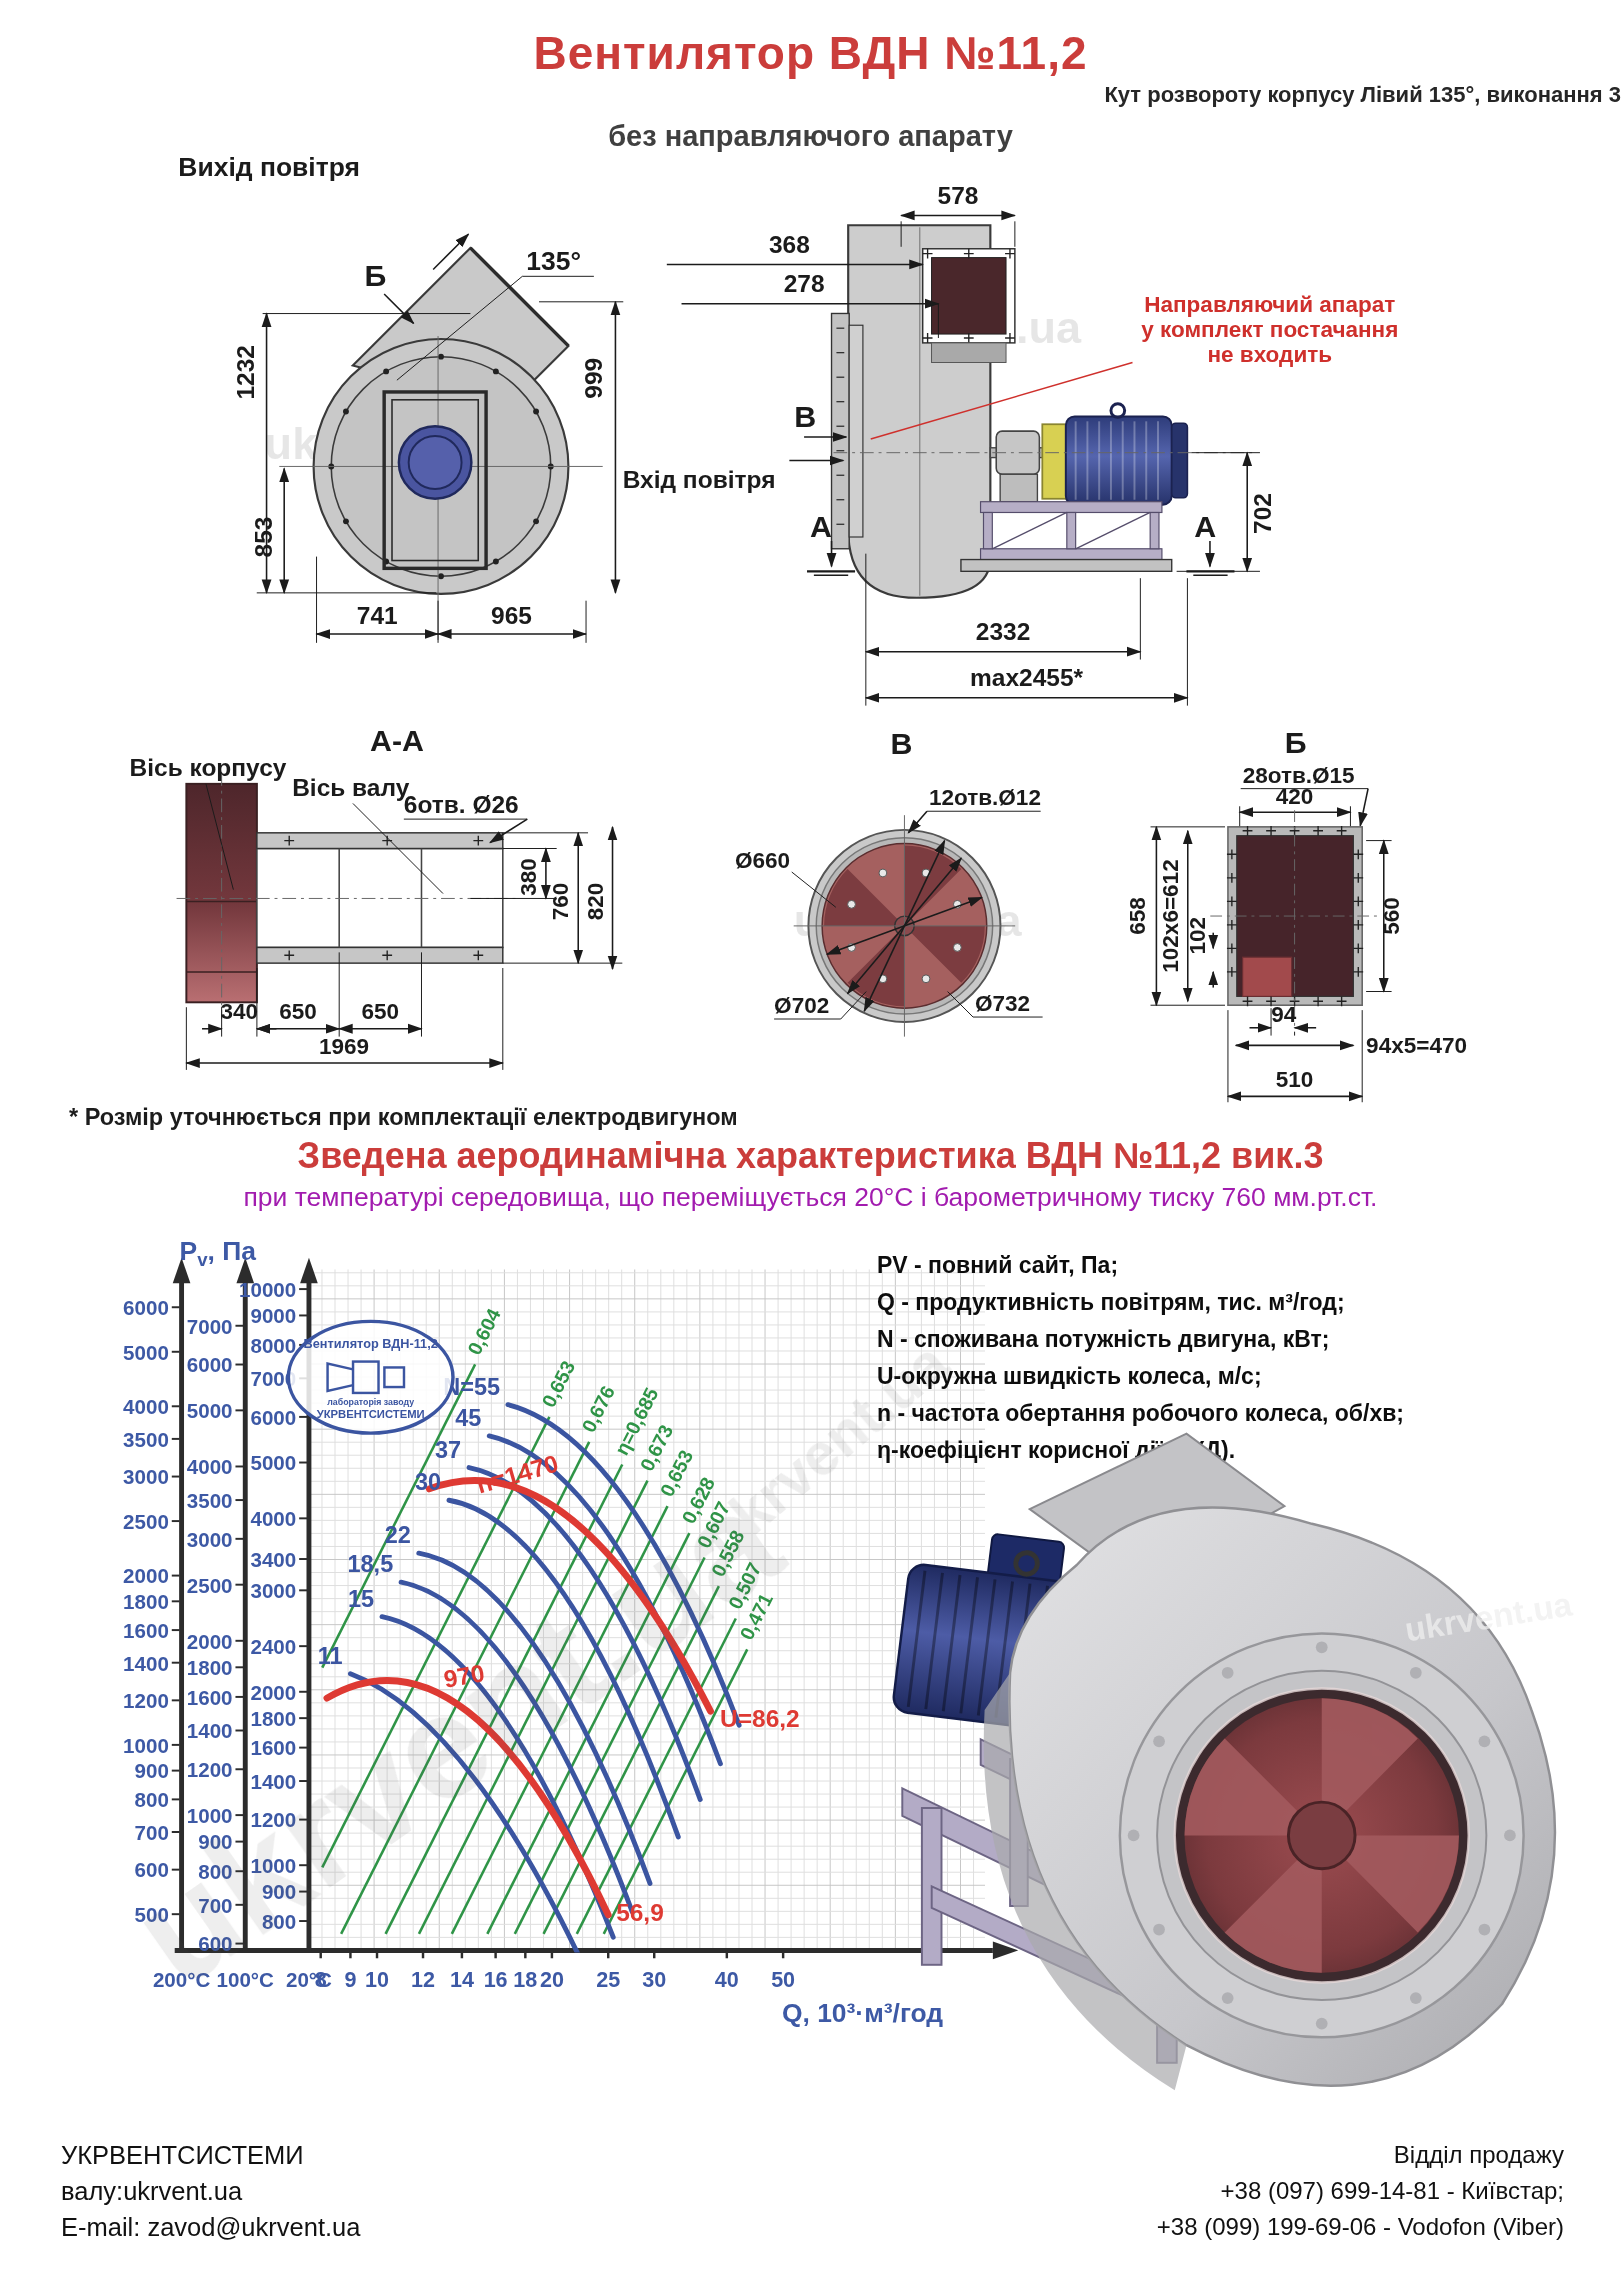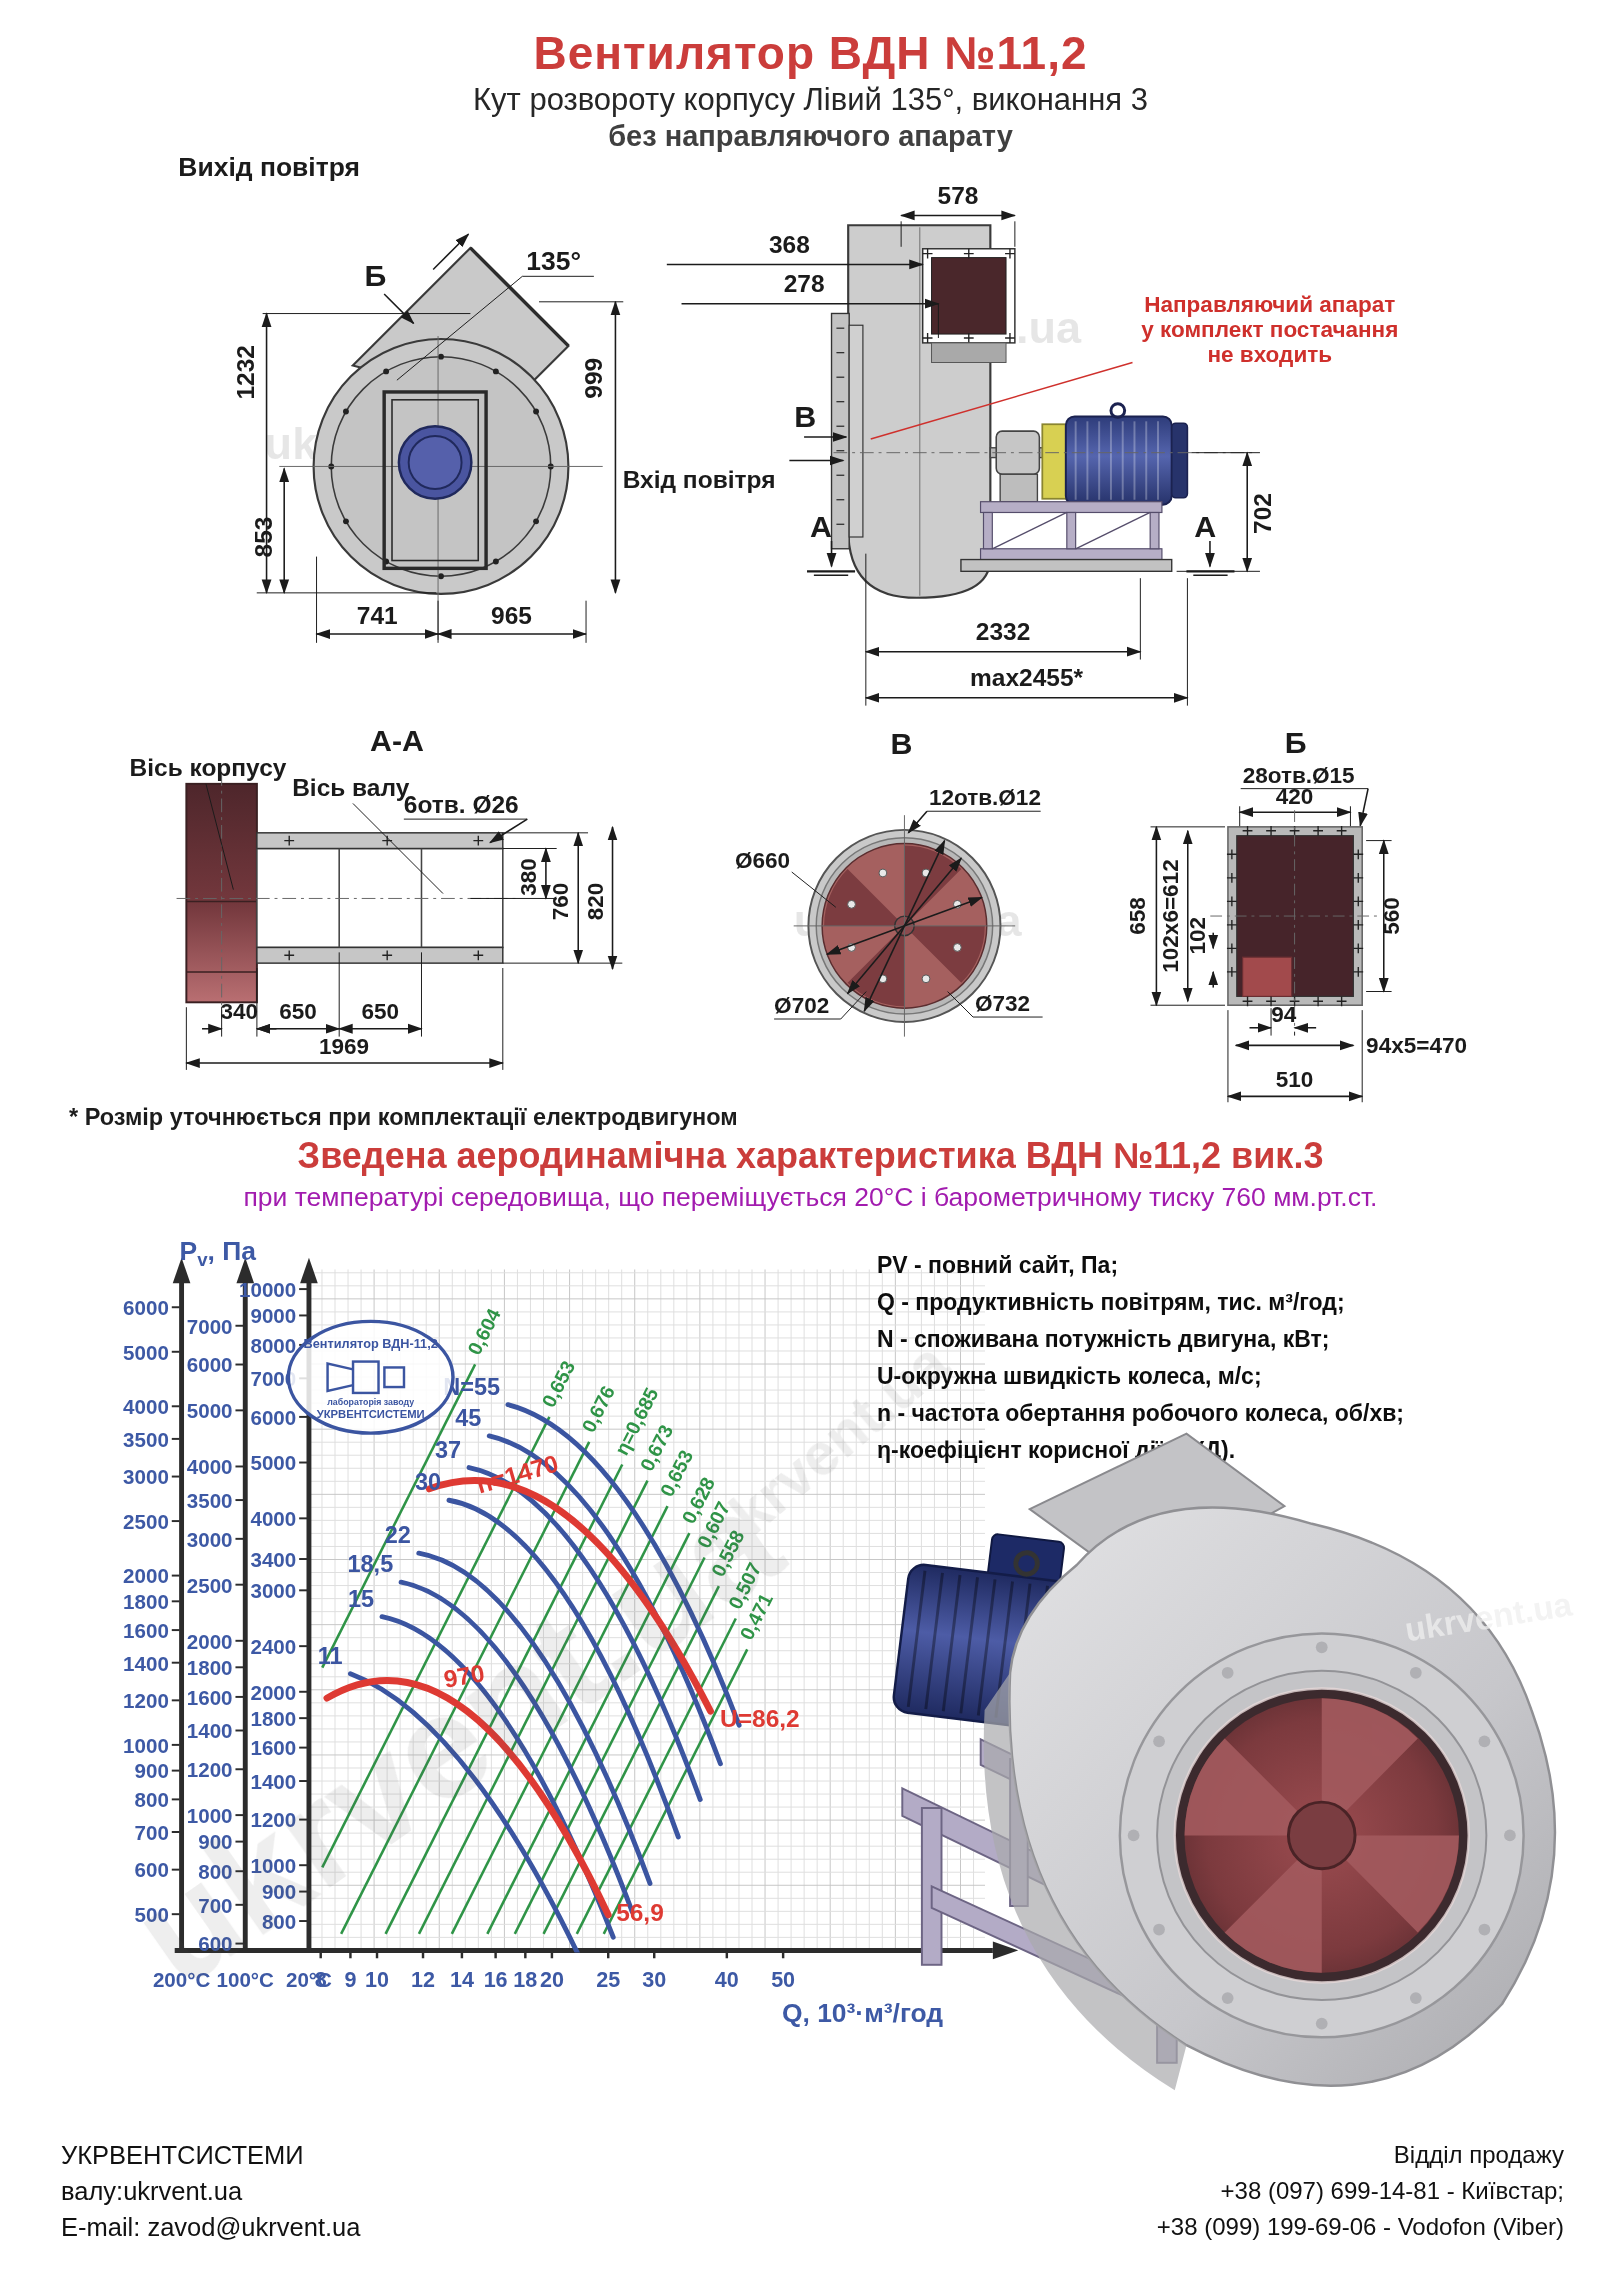--- a/index.html
+++ b/index.html
@@ -1,20 +1,20 @@
 <!DOCTYPE html>
 <html><head>
 <meta charset="utf-8">
 <style>
   html,body{margin:0;padding:0;}
   body{position:relative;width:1621px;height:2293px;background:#ffffff;
        font-family:"Liberation Sans",sans-serif;overflow:hidden;}
   .abs{position:absolute;}
   .title{left:0;top:25.5px;width:100%;text-align:center;font-size:46px;font-weight:bold;color:#cb3d3b;letter-spacing:1px;}
-  .sub1{left:0;top:82px;width:100%;text-align:center;font-size:31px;font-weight:normal;color:#262626;}
+  .sub1{left:0;top:82px;width:100%;text-align:right;font-size:22px;font-weight:bold;color:#262626;}
   .sub2{left:0;top:120px;width:100%;text-align:center;font-size:29px;font-weight:bold;color:#404040;}
   .footnote{left:69px;top:1104px;font-size:23.5px;font-weight:bold;color:#1c1c1c;}
   .sec-title{left:0;top:1135px;width:100%;text-align:center;font-size:36px;font-weight:bold;color:#cb3d3b;}
   .sec-sub{left:0;top:1182px;width:100%;text-align:center;font-size:26.5px;font-weight:normal;color:#a21caf;}
   .legend{left:877px;top:1247px;width:706px;}
   .legend div{font-size:23px;font-weight:bold;color:#0d0d0d;line-height:37px;white-space:nowrap;}
   .footer-l{left:61px;top:2137px;font-size:25.5px;color:#111;line-height:36px;}
   .footer-r{right:57px;top:2137px;font-size:24px;color:#111;line-height:36px;text-align:right;}
   
   text{font-family:"Liberation Sans",sans-serif;}

